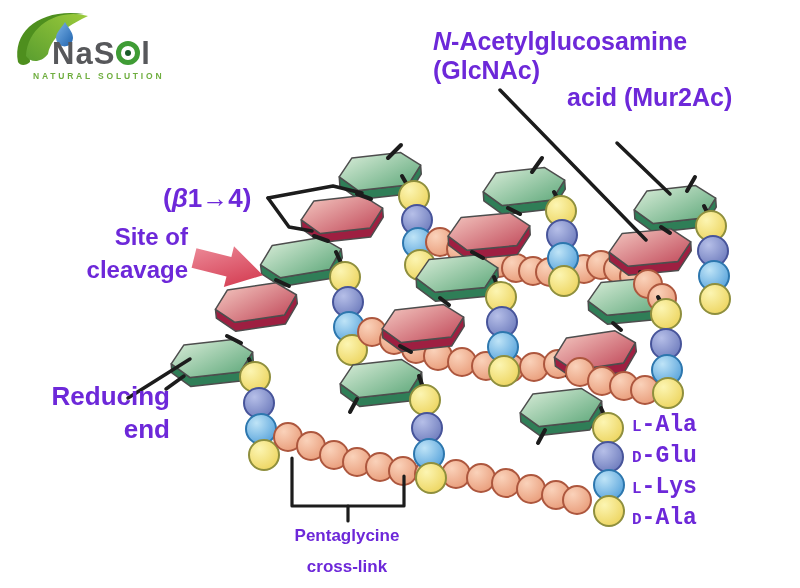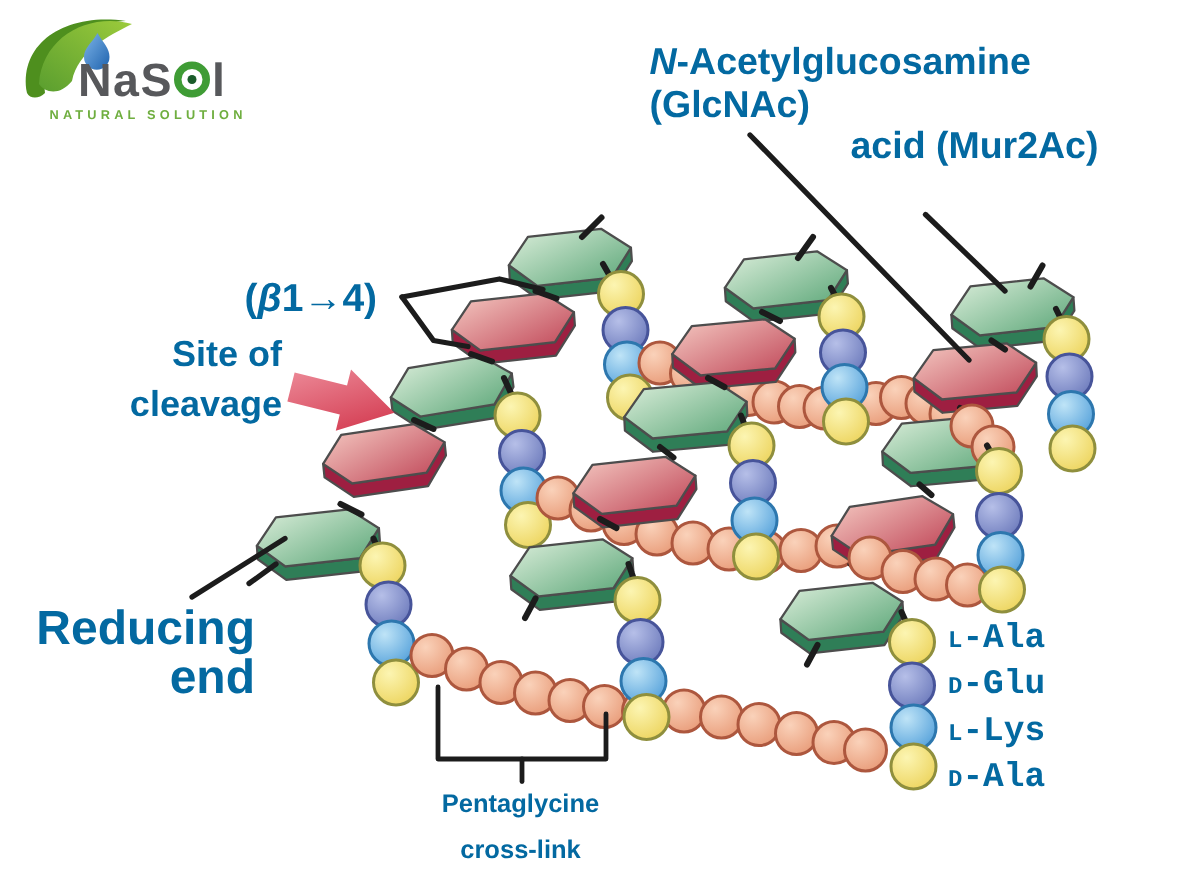--- a/index.html
+++ b/index.html
@@ -1,25 +1,25 @@
 <!DOCTYPE html>
 <html><head>
 <meta charset="utf-8">
 <style>
   html,body{margin:0;padding:0;background:#fff;}
   .stage{position:relative;width:800px;height:588px;background:#fff;overflow:hidden;
          font-family:"Liberation Sans",sans-serif;}
   #diagram-svg{position:absolute;left:0;top:0;}
-  .lbl{position:absolute;font-weight:700;color:#0369a1;white-space:nowrap;}
+  .lbl{position:absolute;font-weight:700;color:#6d28d9;white-space:nowrap;}
   .it{font-style:italic;}
   .lbl-glcnac{left:433px;top:27px;font-size:25px;line-height:29px;}
   .lbl-mur2ac{left:567px;top:83px;font-size:25px;line-height:29px;}
   .lbl-beta{left:163px;top:183px;font-size:26px;}
   .lbl-cleavage{left:10px;top:220px;width:178px;text-align:right;font-size:24px;line-height:33px;}
-  .lbl-reducing{left:20px;top:402px;width:150px;text-align:right;font-size:32px;line-height:33px;}
+  .lbl-reducing{left:20px;top:380px;width:150px;text-align:right;font-size:26px;line-height:33px;}
   .lbl-penta{left:237px;top:520px;width:220px;text-align:center;font-size:17px;line-height:31px;}
   .aa-block{left:632px;top:411px;}
   .aa-row{line-height:29px;font-family:Liberation Mono, monospace;}
   .aa-prefix{font-size:16px;}
   .aa-name{font-size:23px;}
   
   .logo{position:absolute;left:8px;top:2px;width:160px;height:84px;}
   .logo svg{position:absolute;left:0;top:0;}
   .logo-name{position:absolute;left:24px;top:34px;font-size:31px;font-weight:700;
              color:#57585b;letter-spacing:1px;margin-left:20px;}

